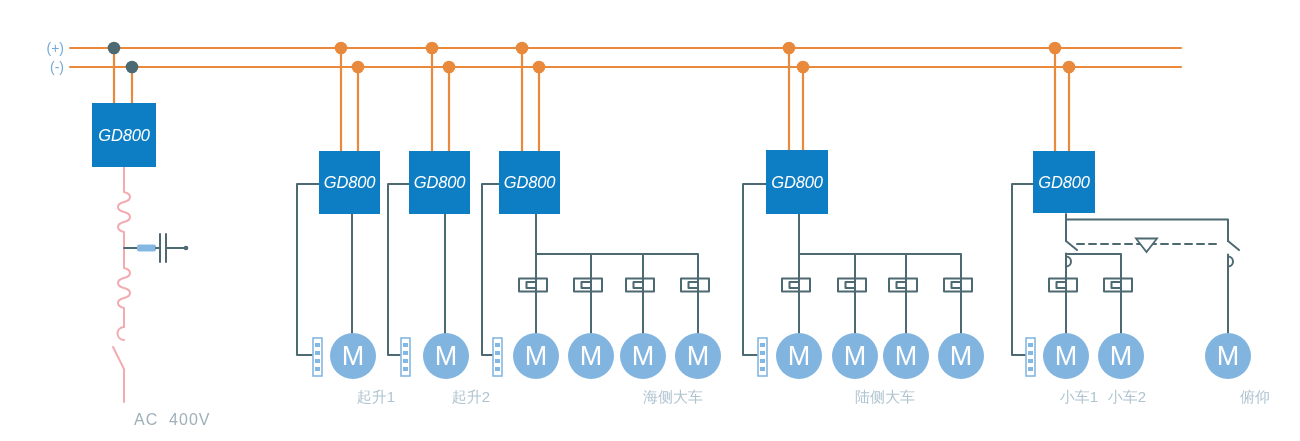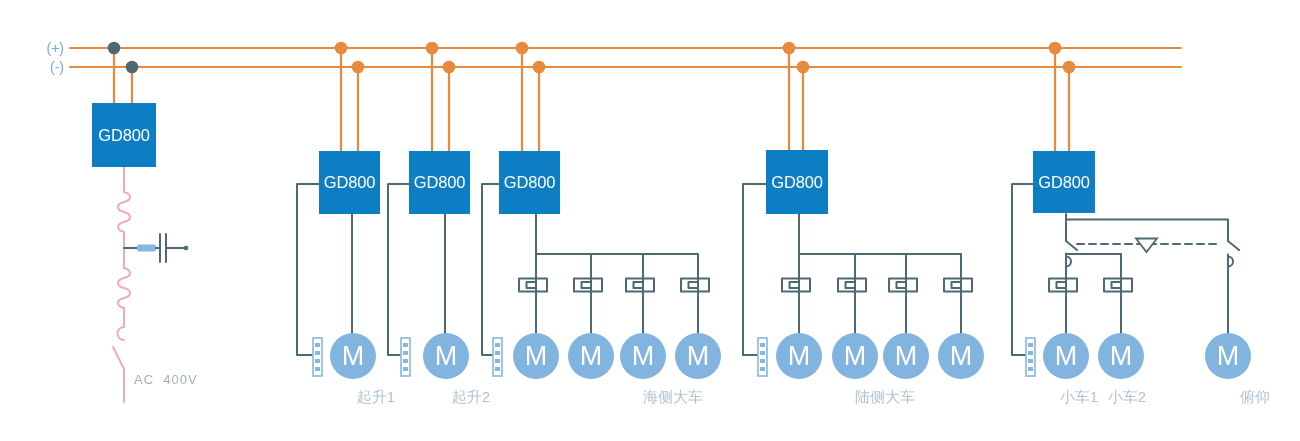--- a/index.html
+++ b/index.html
@@ -15,34 +15,34 @@
   .p{stroke:var(--ac-pink,#F2ACB1);stroke-width:2px;}
   .dash{stroke-dasharray:7 5;}
   .dot-o{fill:var(--bus-orange,#E8893B);}
   .dot-s{fill:var(--wire-slate,#4D6972);}
   .comp-fill{fill:var(--component-blue,#85B7E3);}
   .comp-stroke{stroke:var(--component-blue,#85B7E3);stroke-width:1.6px;fill:#fff;}
   .tri{fill:#fff;stroke:var(--wire-slate,#4D6972);stroke-width:1.8px;}
   .device{
     position:absolute;background:var(--device-blue,#0E7EC4);color:#fff;
     display:flex;align-items:center;justify-content:center;
-    font-size:16.5px;letter-spacing:-0.2px;
+    font-size:16.5px;letter-spacing:-0.2px;font-style:italic;
   }
   .motor{
     position:absolute;top:333px;width:46px;height:46px;border-radius:50%;
     background:var(--motor-blue,#82B4E0);color:#fff;
     display:flex;align-items:center;justify-content:center;
     font-size:27px;line-height:1;
   }
   .glabel{
     position:absolute;top:388px;transform:translateX(-50%);
     font-size:15px;color:var(--group-label-blue,#AFC4D1);white-space:pre;margin-left:19px;
   }
   .aclabel{
-    position:absolute;left:134px;top:372px;font-size:13px;letter-spacing:1px;
+    position:absolute;left:134px;top:411px;font-size:16px;letter-spacing:1px;
     color:var(--ac-label-gray,#9FB0BA);white-space:pre;
   }
   .buslabel{
     position:absolute;font-size:14px;width:26px;text-align:right;
     color:var(--bus-label-blue,#74A9D8);
   }
 </style>
 </head>
 <body>
 

